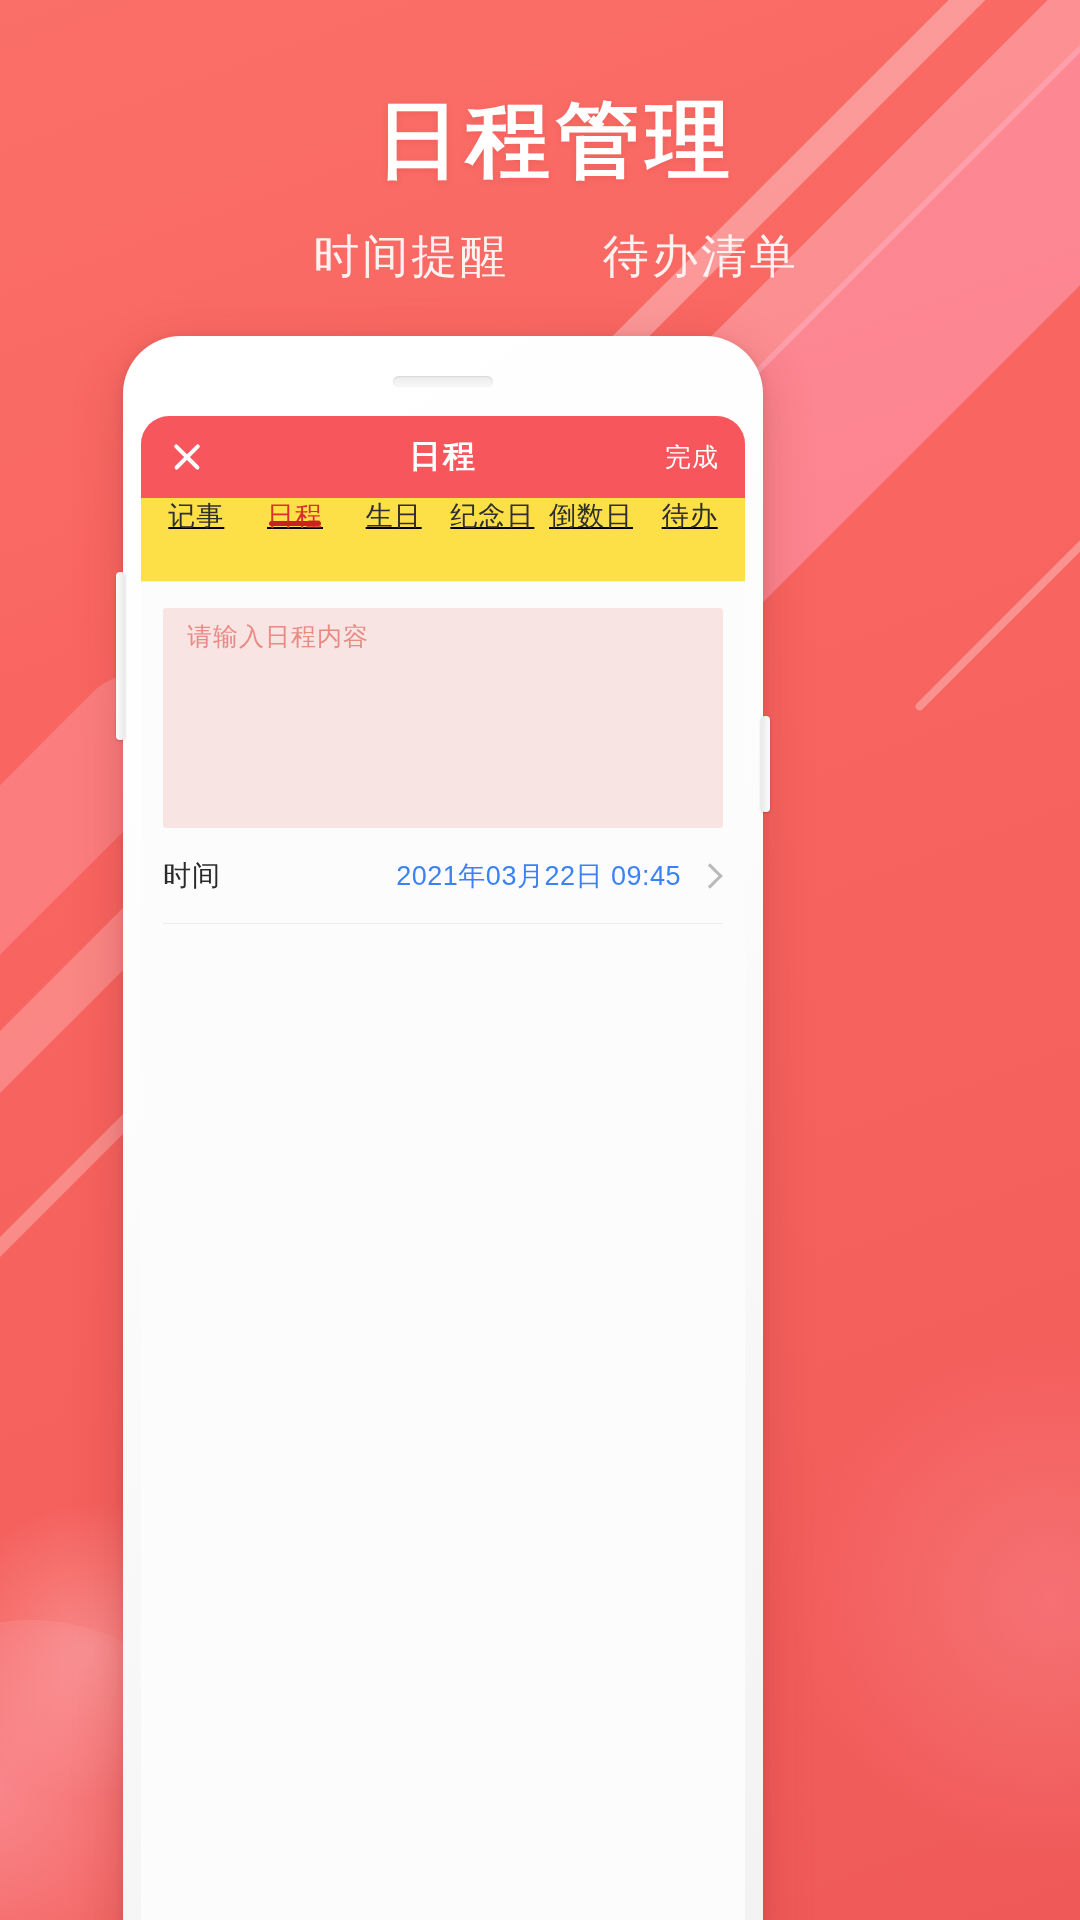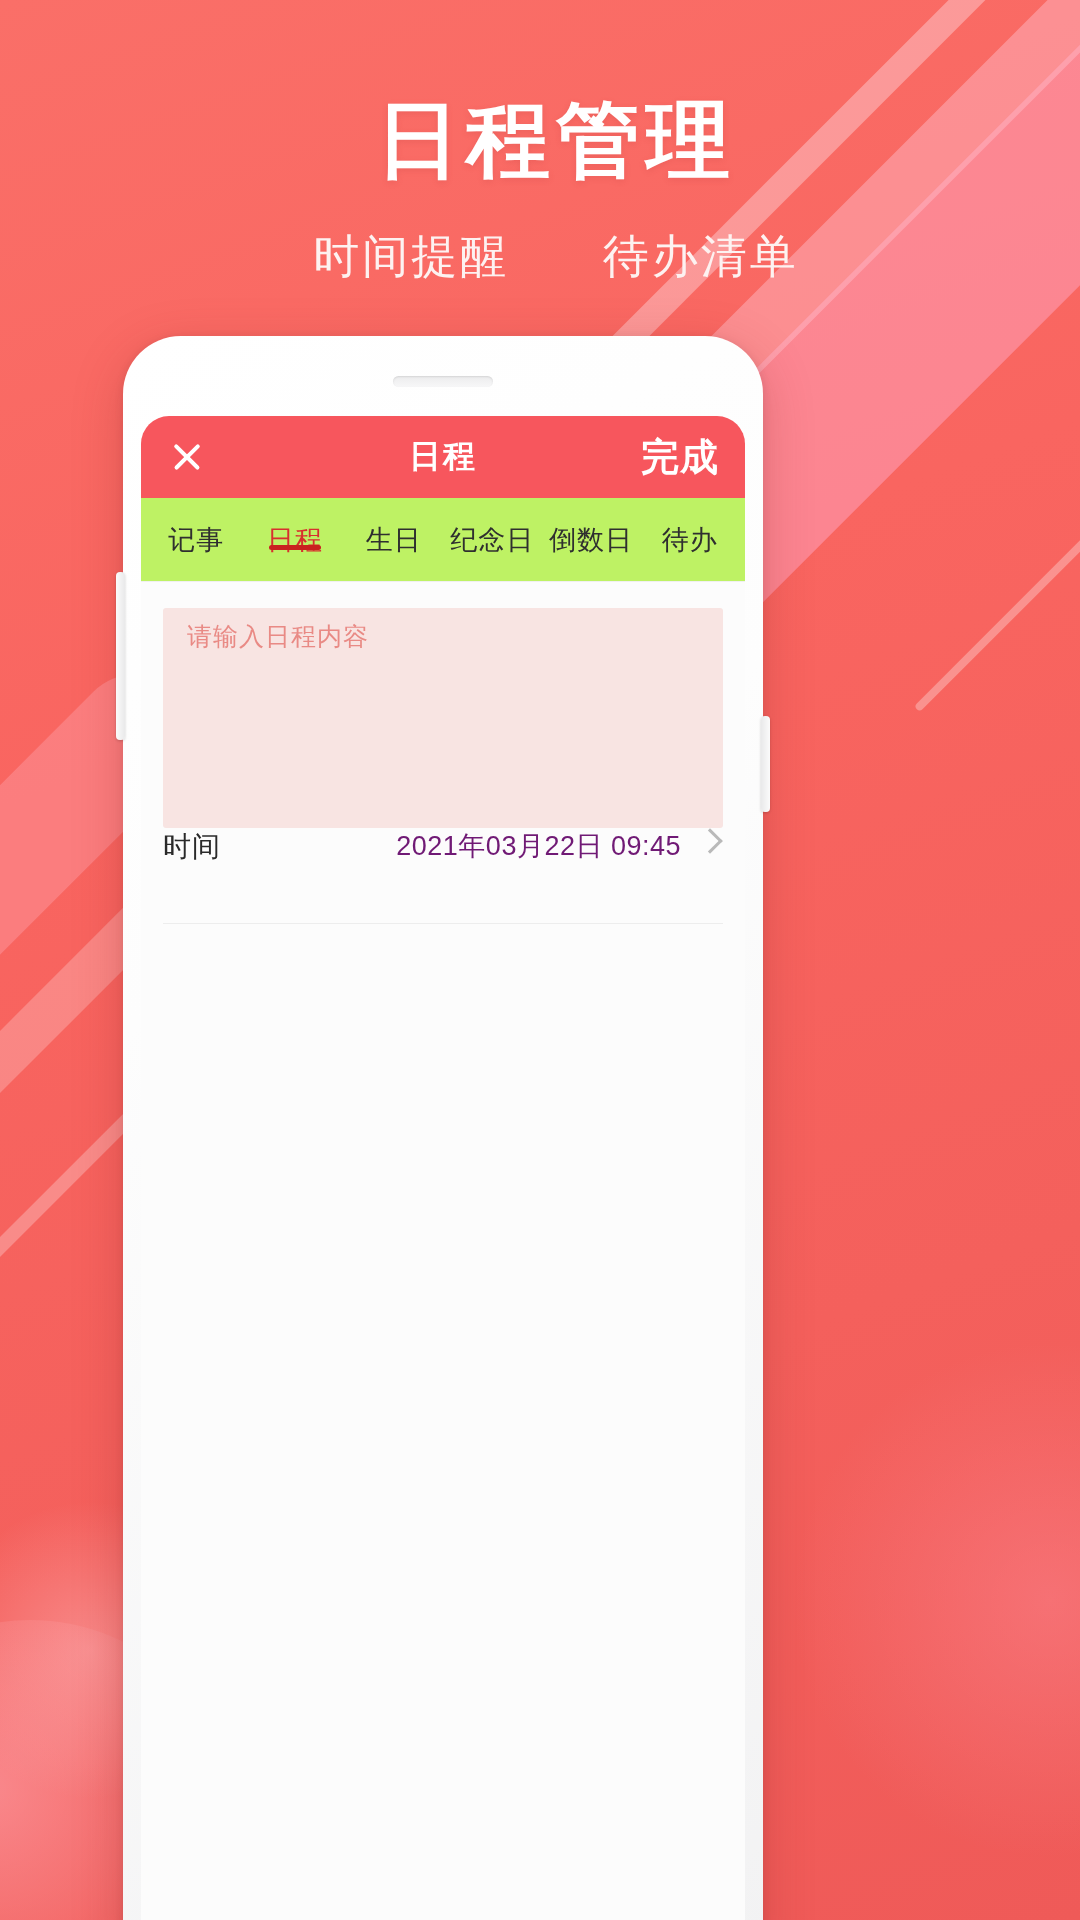--- a/index.html
+++ b/index.html
@@ -141,33 +141,34 @@
   }
   #close-icon::before { transform: rotate(45deg); }
   #close-icon::after  { transform: rotate(-45deg); }
   #app-title {
     position: absolute; left: 0; right: 0; text-align: center;
     color: #ffffff; font-size: 32px; font-weight: 700; letter-spacing: 2px;
     pointer-events: none;
   }
   #done-button {
     margin-left: auto;
-    color: #ffffff; font-size: 38px; font-weight: 700; letter-spacing: 1px;
+    color: #ffffff; font-size: 26px; font-weight: 400; letter-spacing: 1px;
     cursor: pointer; z-index: 2;
   }
 
   
   #tabbar {
     flex: 0 0 auto;
     height: 84px;
-    background: #bef264;
+    background: #fde047;
     display: flex;
-    align-items: center;
+    align-items: flex-start;
     padding: 0 6px;
     border-bottom: 1px solid #f0f0f0;
+    text-decoration: underline;
   }
   .tab {
     flex: 1 1 0;
     display: flex; flex-direction: column;
     align-items: center; justify-content: center;
     position: relative;
     cursor: pointer;
   }
   .tab .tab-label {
     font-size: 27px; color: #2f2f2f; letter-spacing: 1px; white-space: nowrap;
@@ -190,27 +191,28 @@
     padding: 12px 24px;
   }
   #note-placeholder {
     color: #e98a85; font-size: 25px; letter-spacing: 1px;
   }
 
   .row {
     margin: 0 22px;
     height: 96px;
     display: flex;
+    align-items: center;
     border-bottom: 1px solid #ededed;
     cursor: pointer;
   }
   .row:first-of-type { margin-top: 22px; }
   .row-label { font-size: 28px; color: #2a2a2a; letter-spacing: 1px; }
   .row-value {
-    margin-left: auto; font-size: 27px; color: #701a75; letter-spacing: 0.5px;
+    margin-left: auto; font-size: 27px; color: #3b82f6; letter-spacing: 0.5px;
     white-space: nowrap;
   }
   .chevron {
     width: 26px; height: 26px; margin-left: 16px; flex: 0 0 auto;
     position: relative;
   }
   .chevron::before {
     content: ""; position: absolute; left: 4px; top: 4px;
     width: 15px; height: 15px;
     border-right: 3px solid #b9b9b9; border-top: 3px solid #b9b9b9;

